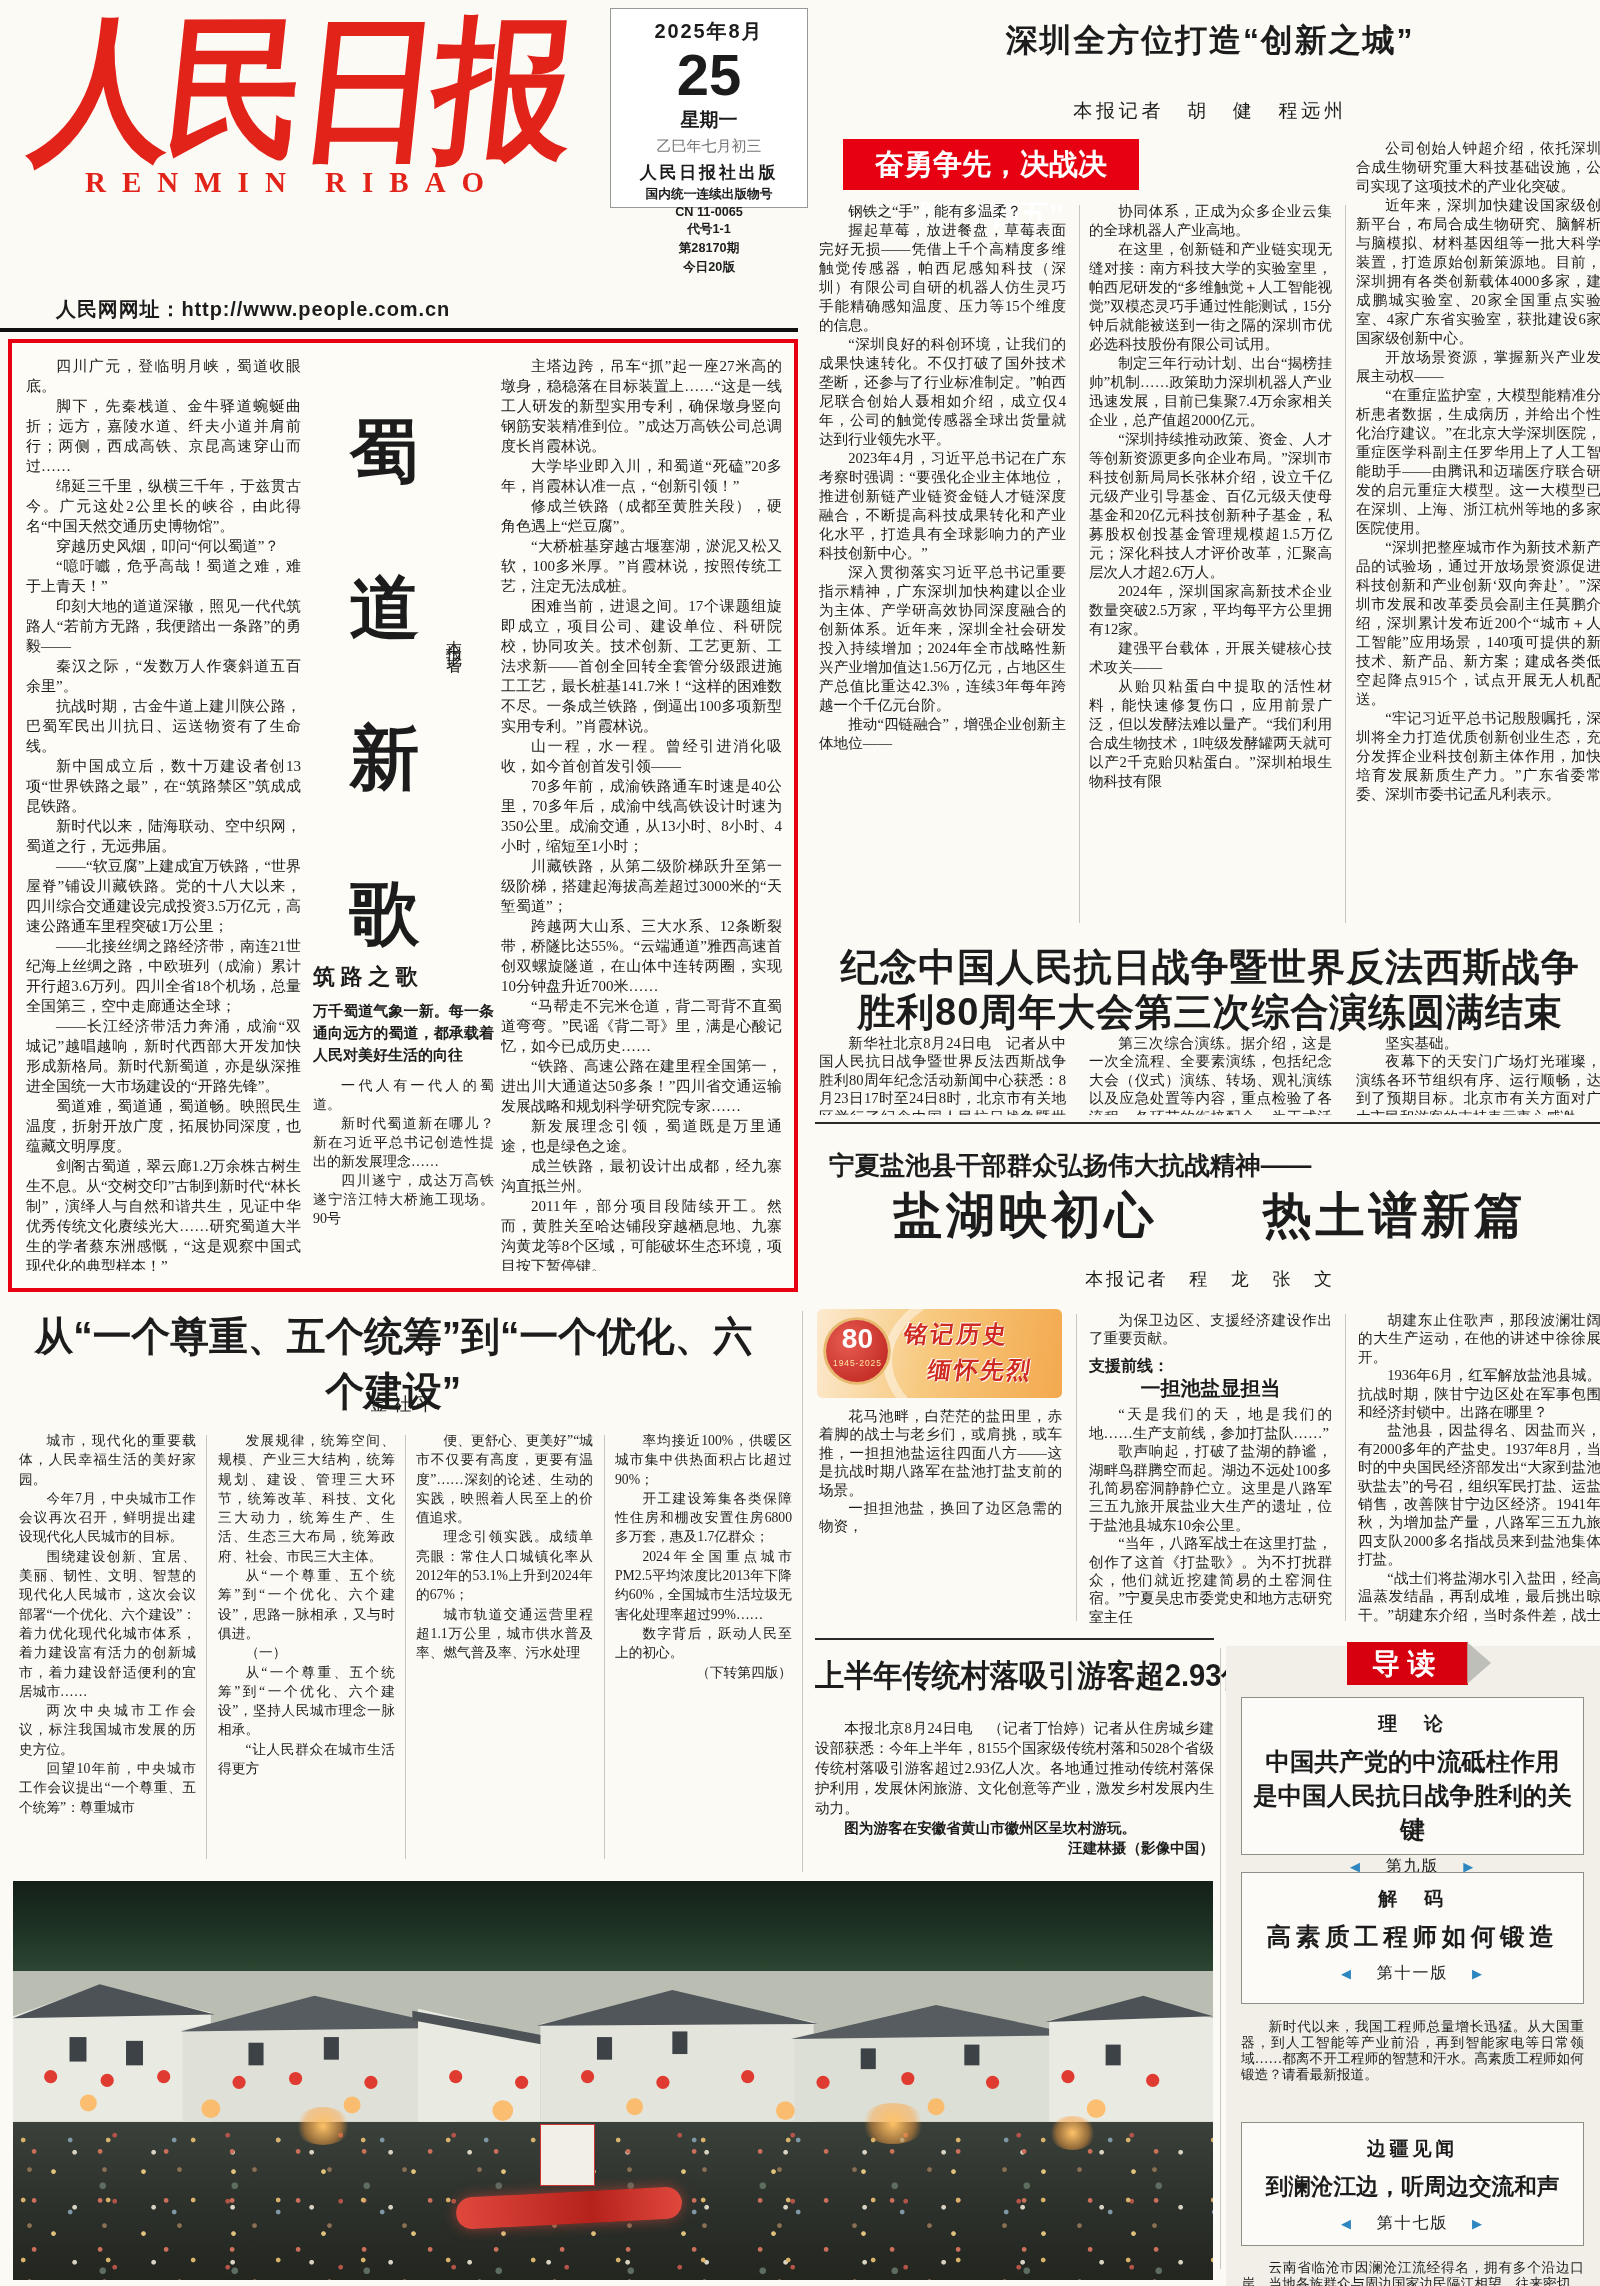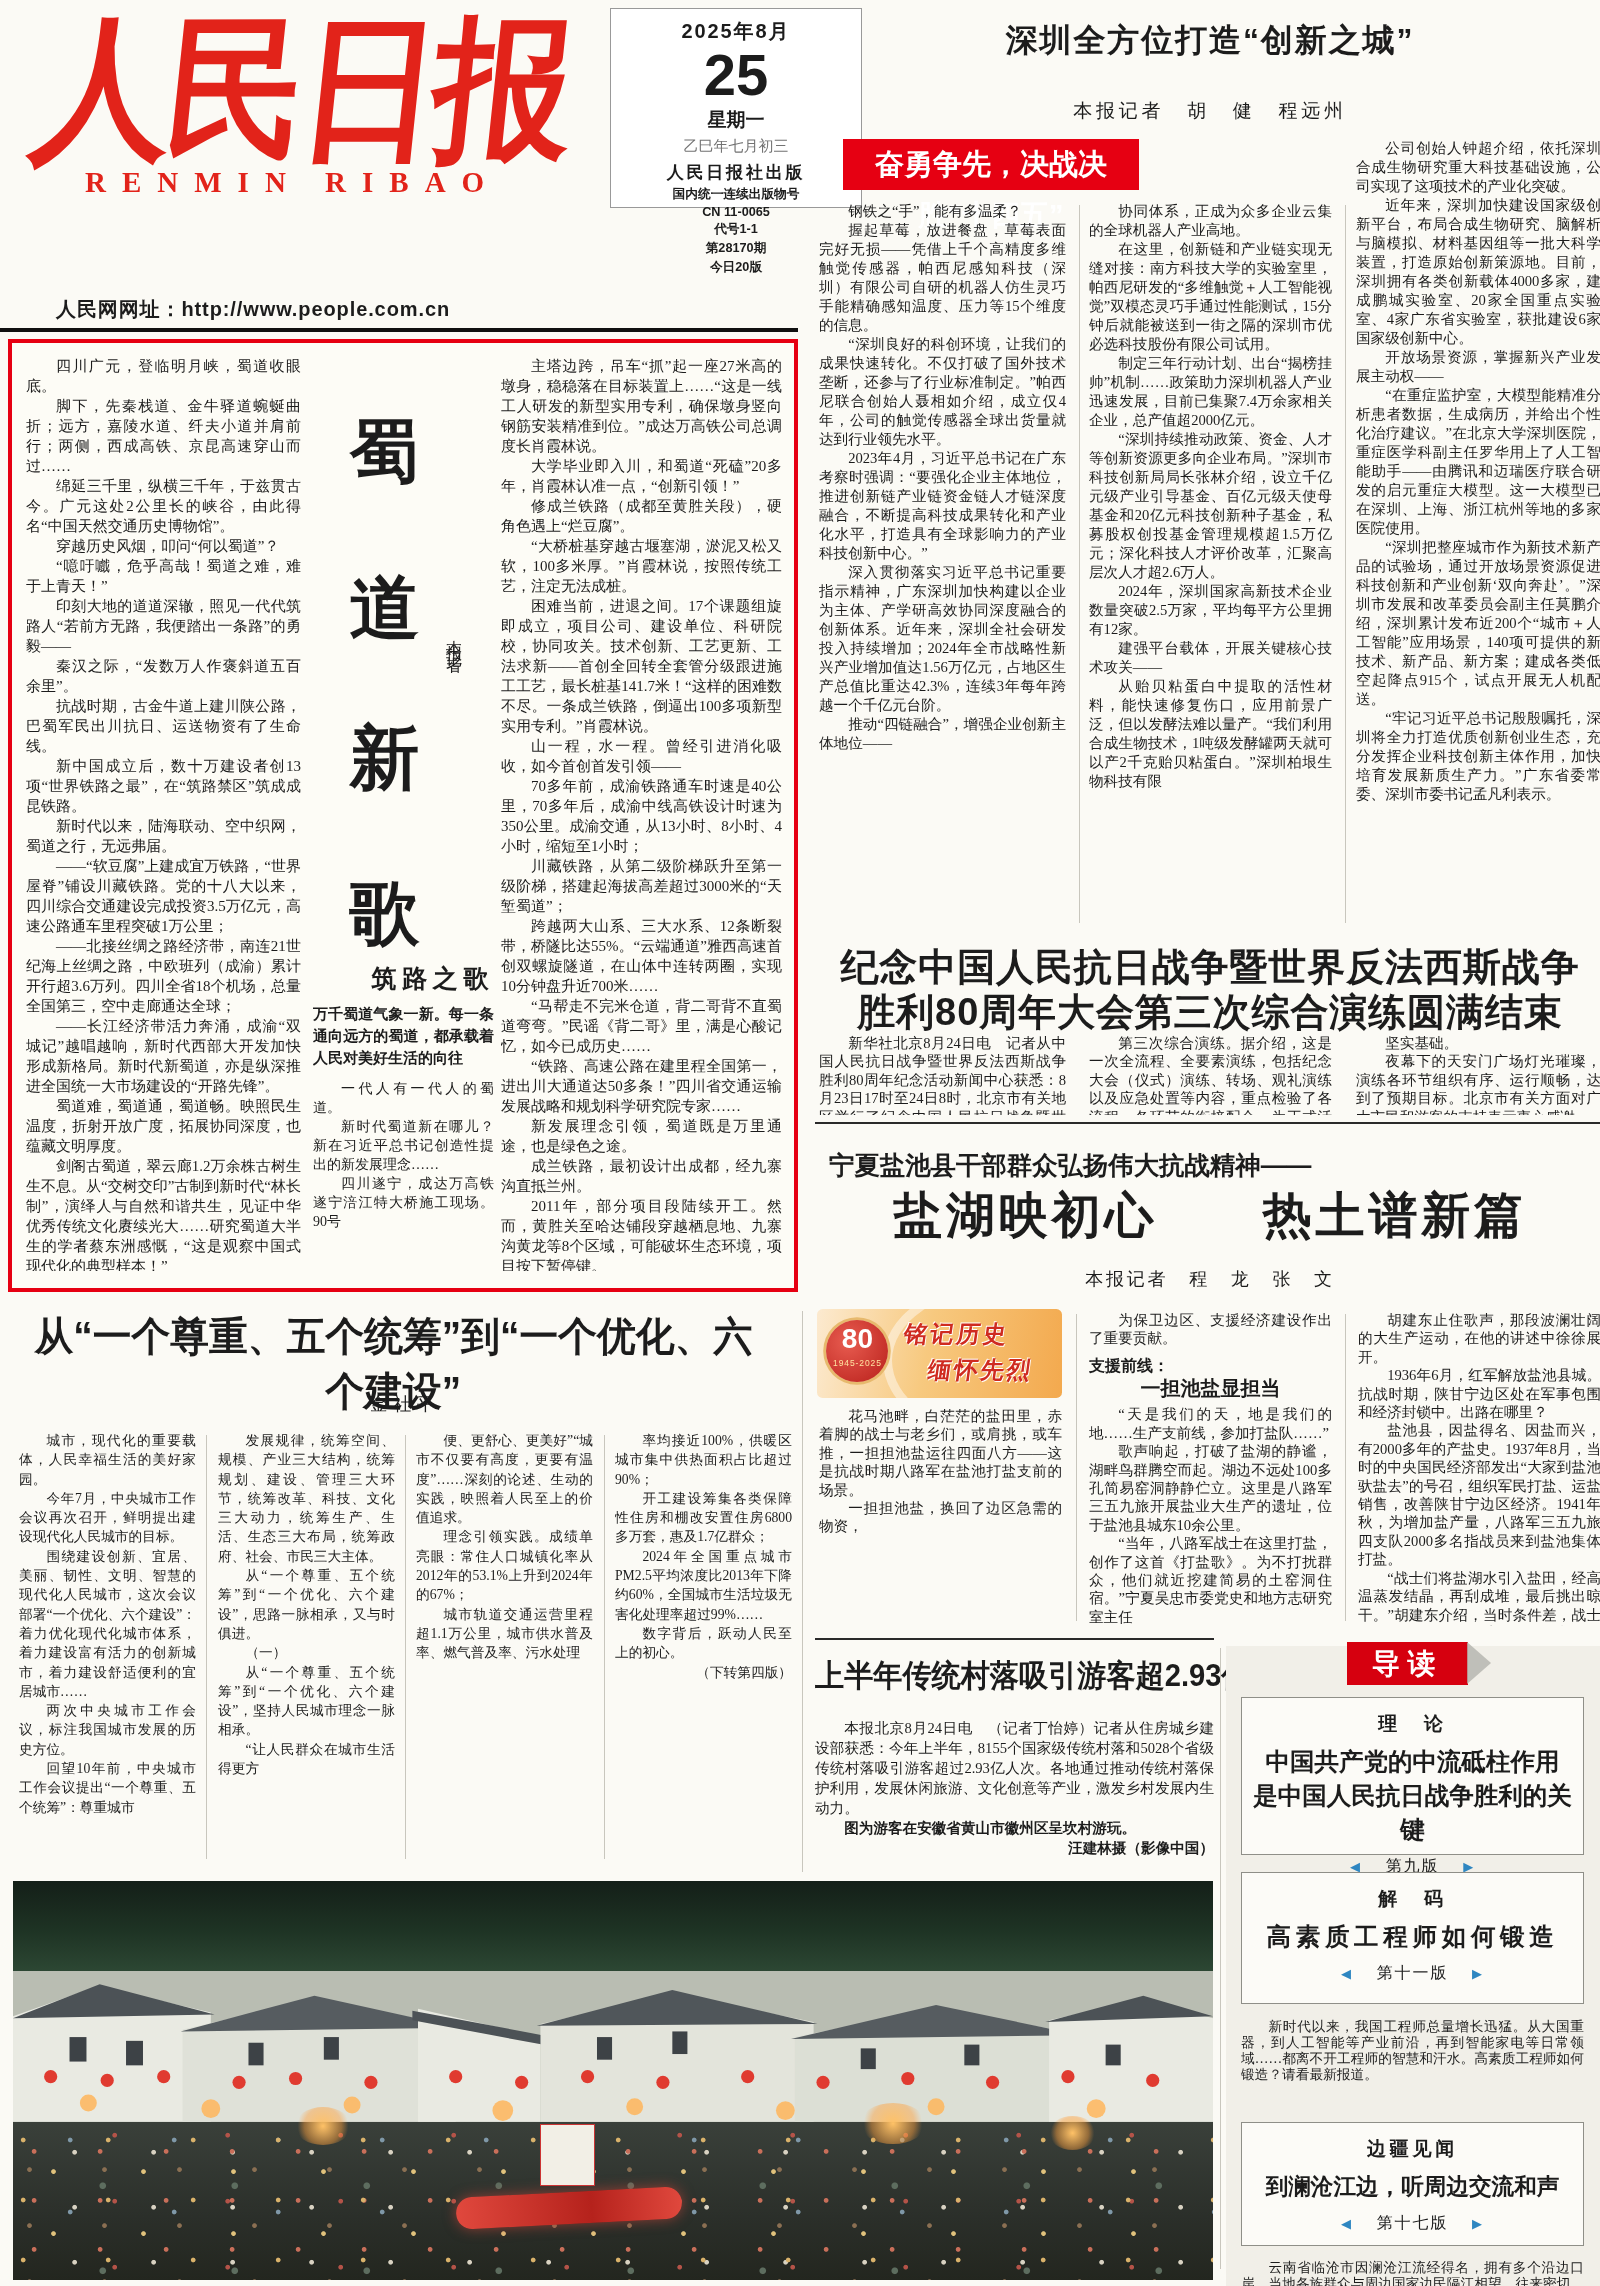--- a/index.html
+++ b/index.html
@@ -11,21 +11,21 @@
   .just{text-align:justify;text-justify:inter-ideograph;}
   .vr{position:absolute;width:0.9px;background:#c8c6bd;}
   .hr{position:absolute;height:1.9px;background:#2a2a2a;}
 
   
   #calligraphy{left:43px;top:5.6px;width:574px;height:160px;font-size:139px;line-height:151px;
       font-weight:900;color:#e2231a;transform:skewX(-6deg) scaleY(1.12);transform-origin:left top;
       letter-spacing:-5.6px;white-space:nowrap;}
   #latin{left:85px;top:166px;font-size:29px;font-weight:700;color:#e2231a;letter-spacing:16px;}
   #urlline{left:56px;top:296px;width:490px;font-size:20px;font-weight:700;letter-spacing:0.9px;}
-  #datebox{left:610px;top:7.5px;width:252px;height:200px;border:1.9px solid #999;background:#fff;
+  #datebox{left:610px;top:7.5px;width:198px;height:200px;border:1.9px solid #999;background:#fff;
       text-align:center;padding-top:9.4px;box-sizing:border-box;}
   #datebox .ym{font-size:20px;font-weight:700;letter-spacing:1.9px;}
   #datebox .day{font-size:58px;font-weight:600;line-height:60px;font-family:"Liberation Sans",sans-serif;}
   #datebox .wd{font-size:19px;font-weight:700;margin-top:1.9px;}
   #datebox .lunar{font-size:15px;color:#737373;margin-top:3.8px;}
   #datebox .pub{font-size:17px;font-weight:700;letter-spacing:2.8px;margin-top:5.6px;}
   #datebox .ln{font-size:12.7px;margin-top:1.9px;font-weight:700;}
   #mastrule{left:0;top:328px;width:798px;height:3.8px;background:#101010;}
 
   
@@ -37,21 +37,21 @@
   .bodycol{position:absolute;overflow:hidden;font-size:14.6px;line-height:19px;}
   .bodycol p{margin:0;text-indent:2em;}
   .k15 p{margin:0;text-indent:2em;}
 
   
   #sdbox{left:7.5px;top:339px;width:782px;height:945px;border:4.7px solid #e60012;background:#fdfcf6;}
   .sd-title-char{position:absolute;left:341px;width:87px;text-align:center;font-size:70px;font-weight:900;
       font-family:"Liberation Sans",sans-serif;line-height:75px;}
   #sd-byline-v{left:443px;top:627px;height:141px;writing-mode:vertical-rl;font-size:16px;letter-spacing:5.6px;}
   #sd-footblock{left:313px;top:962px;width:181px;overflow:hidden;height:316px;}
-  #sd-foothead{font-size:25px;font-weight:900;text-align:right;letter-spacing:5.6px;margin:0 0 9.4px 0;
+  #sd-foothead{font-size:22px;font-weight:900;text-align:left;letter-spacing:5.6px;margin:0 0 9.4px 0;
       font-family:"Liberation Sans",sans-serif;}
   #sd-footbold{font-size:15px;font-weight:700;line-height:21.7px;margin:0 0 9.4px 0;}
   #sd-footblock .rest p{margin:0;text-indent:2em;font-size:14px;line-height:19px;}
 
   
   #jn-h1,#jn-h2{left:819px;width:782px;font-size:38px;font-weight:900;text-align:center;
       font-family:"Liberation Sans",sans-serif;letter-spacing:0.9px;}
 
   
   #yh-kicker{left:829px;top:1149px;font-size:25.4px;font-weight:900;font-family:"Liberation Sans",sans-serif;}

